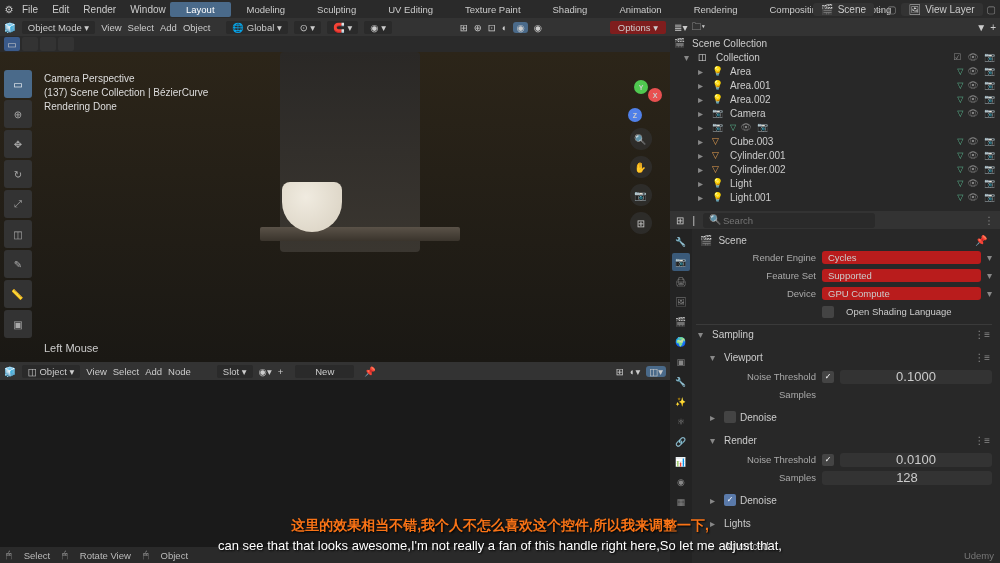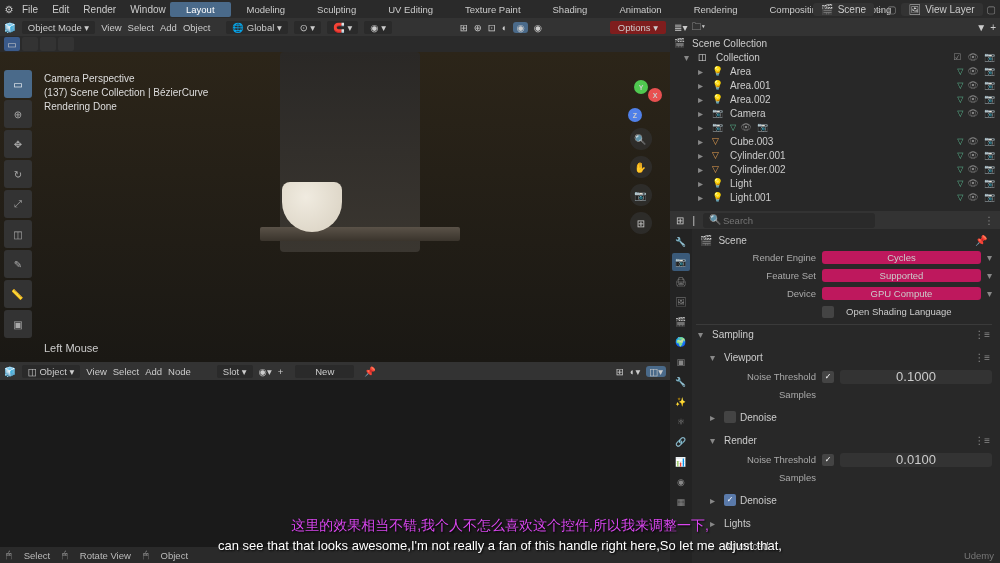--- a/index.html
+++ b/index.html
@@ -70,37 +70,37 @@
 
 .props-area { flex: 1; display: flex; overflow: hidden; }
 .props-tabs { width: 22px; background: #232323; display: flex; flex-direction: column; gap: 2px; padding-top: 4px; align-items: center; }
 .props-tabs .ptab { width: 18px; height: 18px; border-radius: 2px; display: flex; align-items: center; justify-content: center; color: #888; cursor: pointer; font-size: 9px; }
 .props-tabs .ptab.active { background: #3a5a7a; color: #fff; }
 .props-content { flex: 1; overflow-y: auto; padding: 4px 8px 4px 4px; }
 .props-header-row { display: flex; align-items: center; gap: 6px; padding: 2px 4px; font-size: 10px; }
 
 .prop-row { display: flex; align-items: center; height: 17px; gap: 6px; margin: 1px 0; }
 .prop-row .label { flex: 0 0 120px; text-align: right; color: #aaa; font-size: 9.5px; }
-.prop-row .value { flex: 1; background: #be185d; padding: 1px 6px; border-radius: 3px; font-size: 9.5px; text-align: center; }
+.prop-row .value { flex: 1; background: #b91c1c; padding: 1px 6px; border-radius: 3px; font-size: 9.5px; }
 .prop-row .value.no-bg { background: none; }
 .prop-row .checkbox { width: 12px; height: 12px; background: #444; border-radius: 2px; display: flex; align-items: center; justify-content: center; }
 .prop-row .checkbox.checked::after { content: "✓"; color: #fff; font-size: 8px; }
 
 .panel-header { display: flex; align-items: center; gap: 4px; padding: 4px 2px; font-size: 10px; border-top: 1px solid #3a3a3a; margin-top: 4px; }
 .panel-header .arrow { color: #888; width: 10px; }
 .panel-header .panel-cb { width: 12px; height: 12px; background: #444; border-radius: 2px; }
 .panel-header .panel-cb.checked { background: #5a7aaa; }
 .panel-header .panel-cb.checked::after { content: "✓"; color: #fff; font-size: 8px; display: block; text-align: center; line-height: 12px; }
 .panel-header .opt-icon { margin-left: auto; color: #888; }
 
 .slider-bar { flex: 1; height: 14px; background: #333; border-radius: 3px; position: relative; }
 .slider-bar .num { position: absolute; width: 100%; text-align: center; line-height: 14px; font-size: 13px; }
 
 
-.subtitle-cn { position: absolute; bottom: 28px; left: 50%; transform: translateX(-50%); font-size: 14px; color: #d946ef; font-weight: normal; text-shadow: 1px 1px 2px #000; white-space: nowrap; margin-top: 44px; }
+.subtitle-cn { position: absolute; bottom: 28px; left: 50%; transform: translateX(-50%); font-size: 14px; color: #f97316; font-weight: bold; text-shadow: 1px 1px 2px #000; white-space: nowrap; margin-top: 44px; }
 .subtitle-en { position: absolute; bottom: 10px; left: 50%; transform: translateX(-50%); font-size: 13px; color: #fff; text-shadow: 1px 1px 2px #000; white-space: nowrap; }
 
 .icon-sm { display: inline-block; width: 10px; text-align: center; }
 </style>
 </head>
 <body>
 
 <div class="menubar">
   <span class="icon-sm">⚙</span>
   <span class="menu-item">File</span>
@@ -437,20 +437,23 @@
         </div>
         <div class="prop-row">
           <span class="label">Noise Threshold</span>
           <span class="checkbox checked"></span>
           <div class="slider-bar">
               <div class="num">0.0100</div>
             </div>
         </div>
         <div class="prop-row">
           <span class="label">Samples</span>
+          <div class="slider-bar">
+              <div class="num">128</div>
+            </div>
         </div>
         <div class="panel-header" style="border:none;margin-left:12px">
           <span class="arrow">▸</span>
           <span class="panel-cb checked"></span>
           <span>Denoise</span>
         </div>
         <div class="panel-header" style="border:none;margin-left:12px">
           <span class="arrow">▸</span>
           <span>Lights</span>
         </div>

